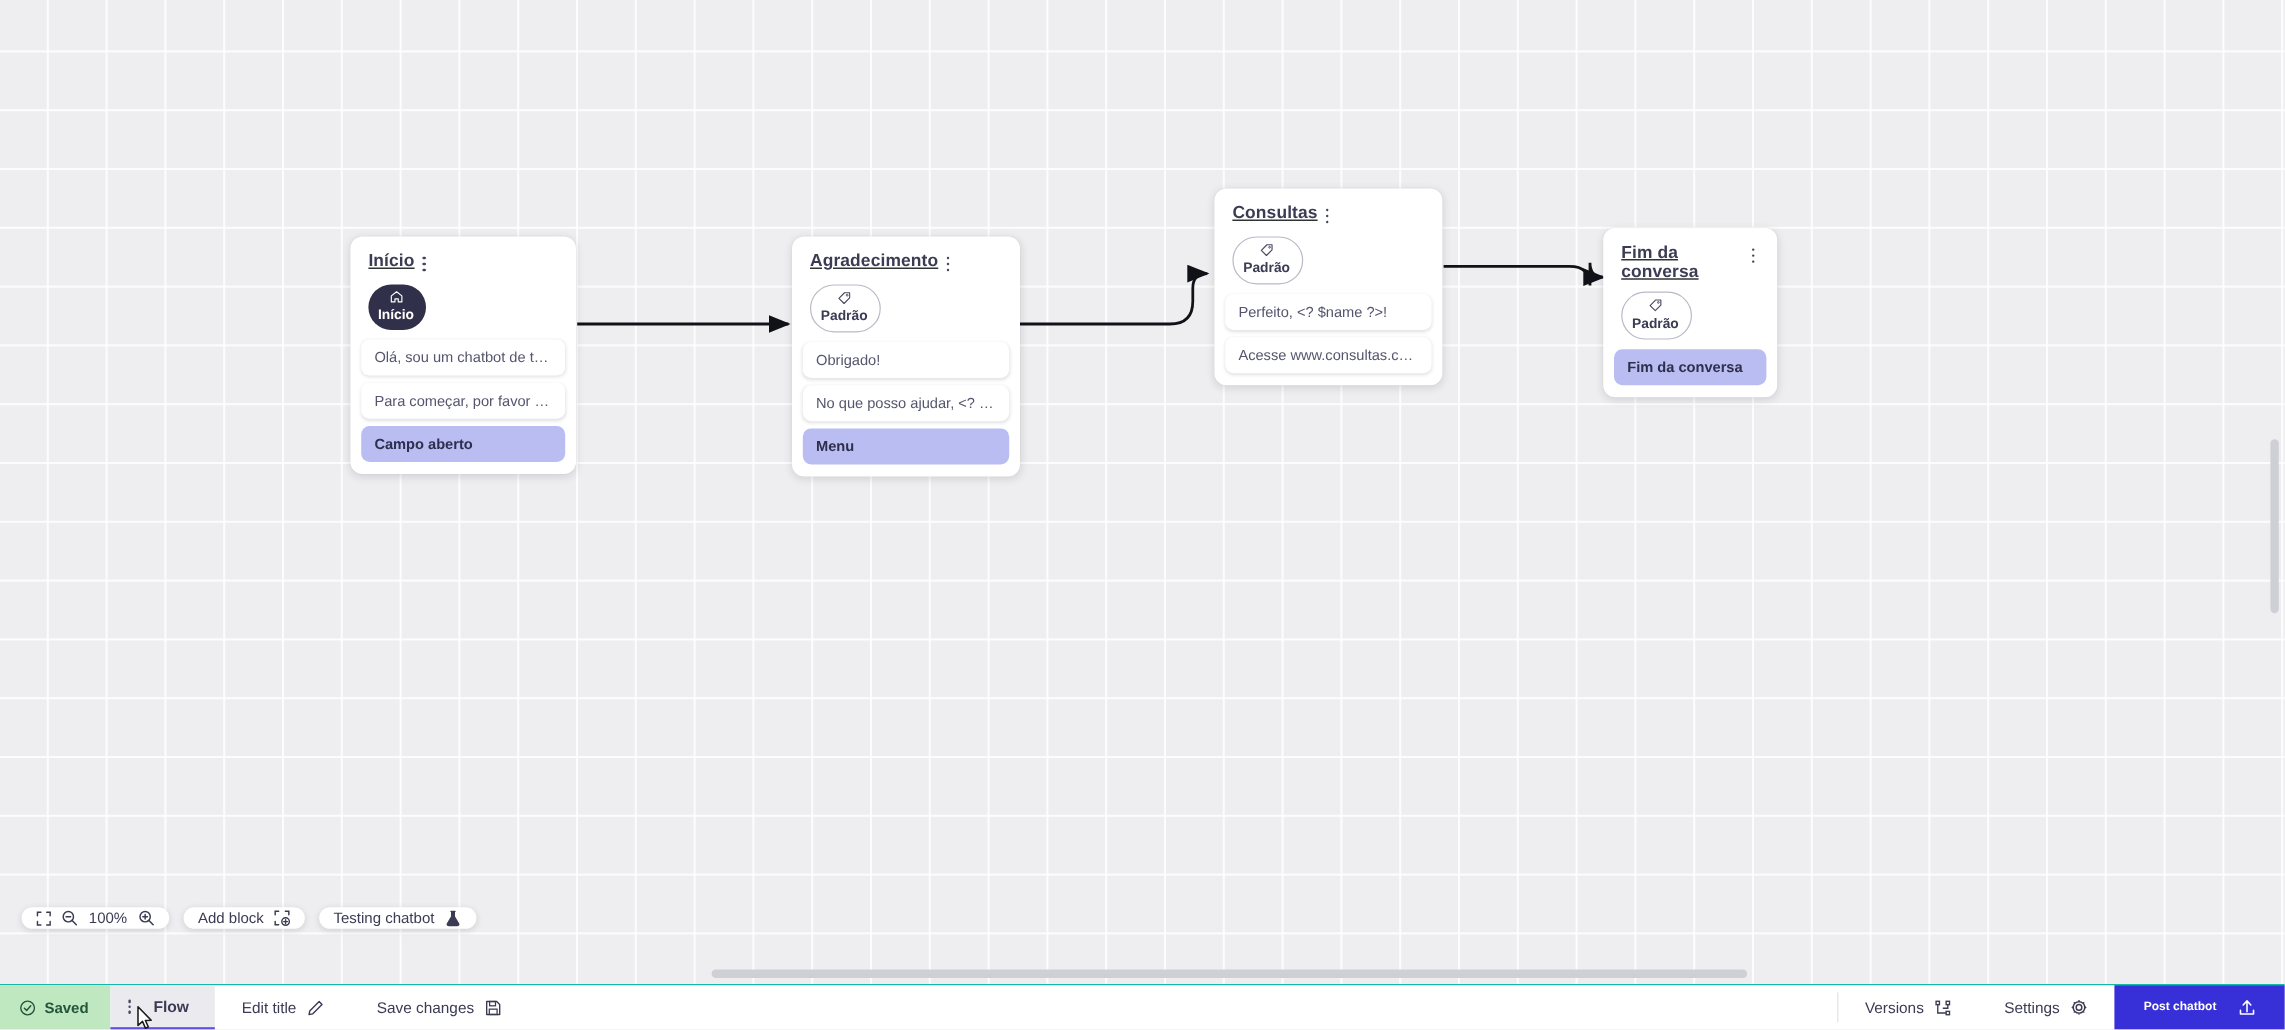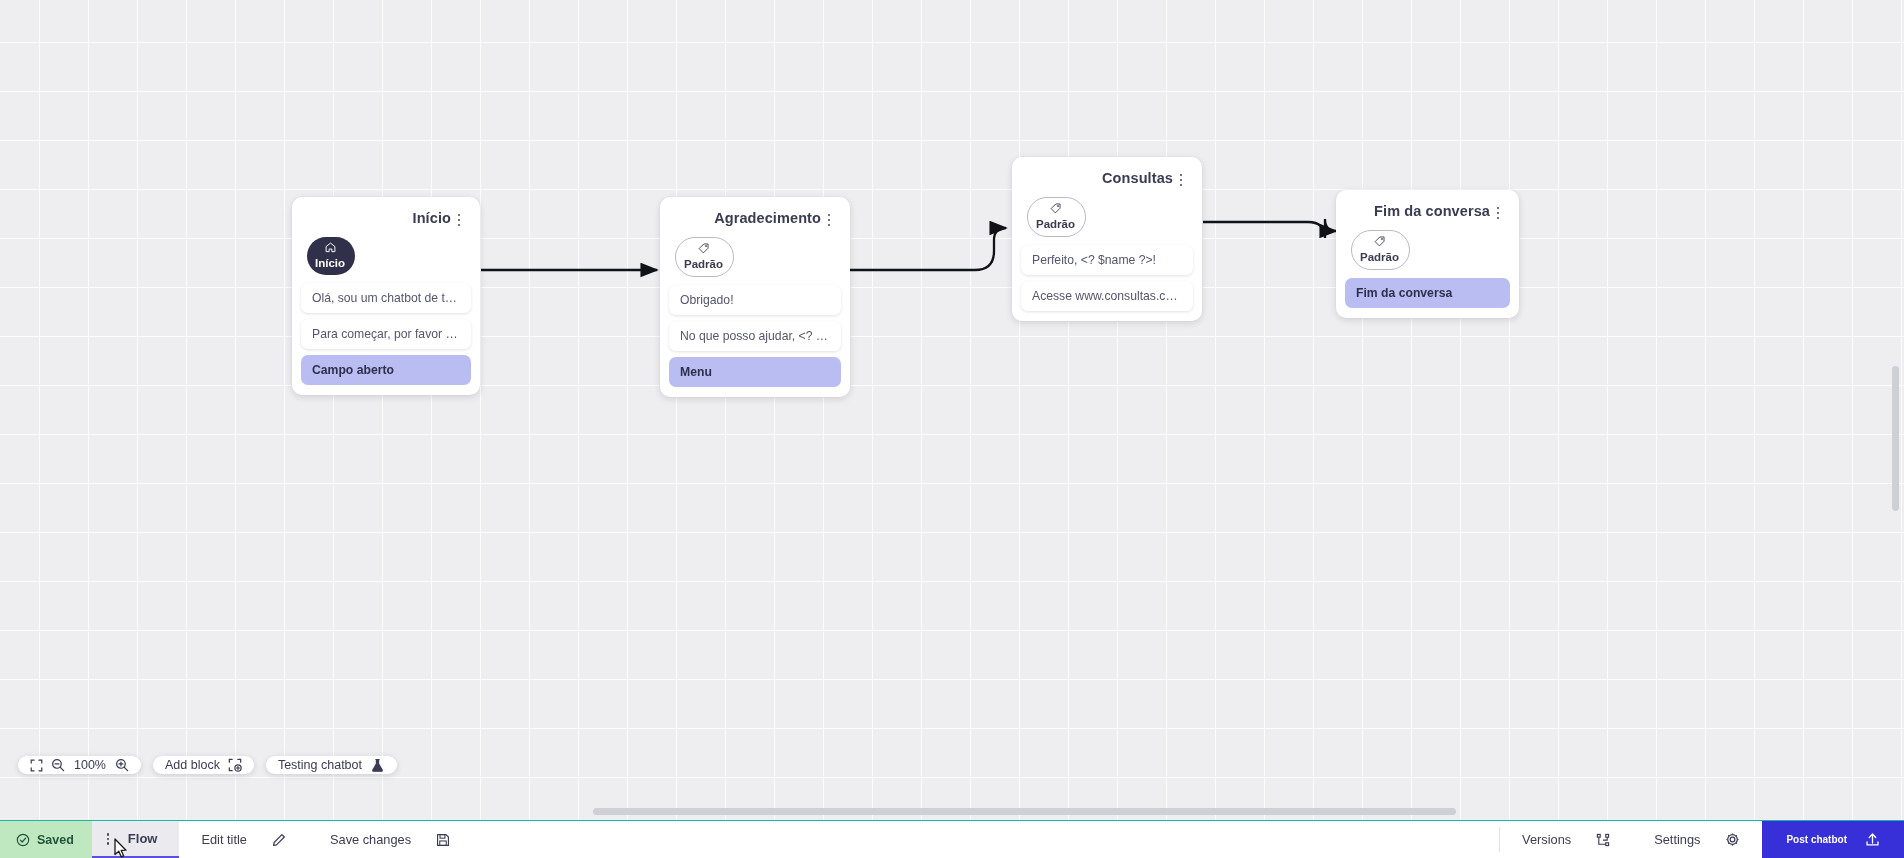--- a/index.html
+++ b/index.html
@@ -27,22 +27,23 @@
   
   .node {
     position: absolute;
     background: #ffffff;
     border-radius: 10px;
     box-shadow: 0 2px 7px rgba(20,20,40,0.13), 0 0 0 0.5px rgba(20,20,40,0.03);
     padding: 9px 9px 10px 9px;
     z-index: 4;
   }
   .node-head {
-    display: flex; align-items: flex-start; justify-content: flex-end;
+    display: flex; align-items: flex-start; justify-content: flex-start;
     padding: 4px 4px 2px 6px;
+    text-decoration: underline;
   }
   .node-title {
     font-size: 14.5px; font-weight: 700; color: #3b3b54;
     letter-spacing: .1px; line-height: 16px;
   }
   .kebab { width: 16px; height: 18px; display:flex; flex-direction:column;
            align-items:center; justify-content:center; gap:2.5px; cursor:pointer;
            margin-top:1px; }
   .kebab i { width: 2.6px; height: 2.6px; border-radius: 50%; background: #44445e; display:block; }
 
@@ -108,21 +109,21 @@
   }
   .tab {
     display: flex; align-items: center; gap: 12px;
     padding: 0 22px 0 8px; font-size: 13px; color: #3b3b54; font-weight: 600;
     background: #ebebef; border-bottom: 2.5px solid #5b4ee0; position: relative;
     cursor: pointer;
   }
   .tab .kebab { height: 14px; gap: 2.2px; }
   .tab .kebab i { width: 2.4px; height: 2.4px; }
   .bb-item {
-    display: flex; align-items: center; gap: 25px;
+    display: flex; align-items: center; gap: 9px;
     padding: 0 22px; font-size: 12.8px; color: #3b3b54; font-weight: 500;
     cursor: pointer; white-space: nowrap;
   }
   .bb-sep { width: 1px; background: #e2e2e8; margin: 6px 0; }
   .post {
     display: flex; align-items: center; gap: 18px;
     background: #3730d8; color: #fff; font-size: 10px; font-weight: 600;
     padding: 0 24px; cursor: pointer;
   }
 
@@ -216,21 +217,21 @@
           </svg>
           <span>Padrão</span>
         </span>
       </div>
       <div>
         <div class="row">Perfeito, &lt;? $name ?&gt;!</div>
         <div class="row">Acesse www.consultas.com par...</div>
       </div>
     </div>
 
-    <div class="node" style="left:1336px; top:190px; width:183px;">
+    <div class="node" style="left:1336px; top:190px; width:145px;">
       <div class="node-head">
         <div class="node-title">Fim da conversa</div>
         <div class="kebab">
           <i></i>
             <i></i>
             <i></i>
         </div>
       </div>
       <div class="badge-row">
         <span class="badge light">

